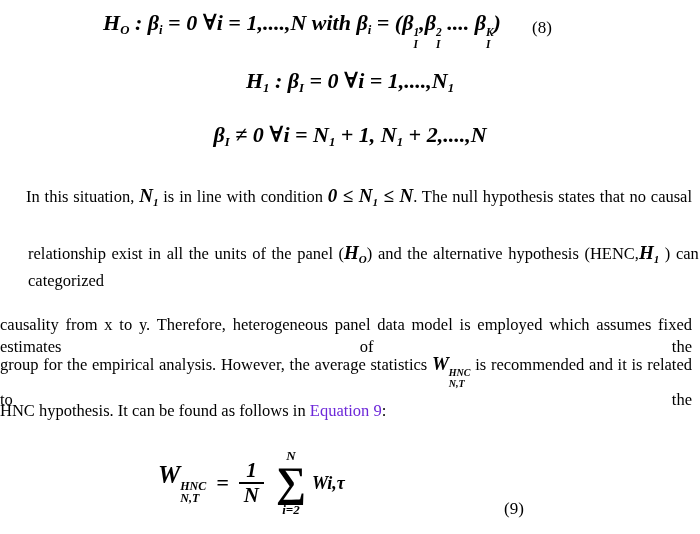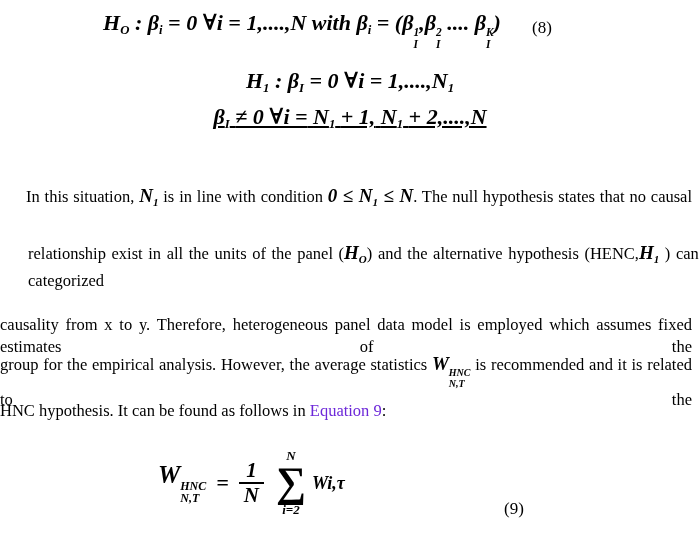--- a/index.html
+++ b/index.html
@@ -14,21 +14,21 @@
   
   .eqline{
     position:absolute;left:0;width:100%;
     text-align:center;box-sizing:border-box;
     font-style:italic;font-weight:700;
     font-size:22px;line-height:34px;
     white-space:nowrap;
   }
   .eq8{top:6px;padding-right:96px;}
   .eqalt{top:64px;}
-  .eqneq{top:100px;text-decoration:underline;}
+  .eqneq{top:118px;}
   .msub{font-size:0.58em;font-style:italic;vertical-align:-0.35em;}
   .ss{
     display:inline-flex;flex-direction:column;align-items:flex-start;
     font-size:0.52em;line-height:1.05;vertical-align:-0.55em;
     font-style:italic;
   }
   .eqlabel{
     position:absolute;font-size:17px;font-style:normal;font-weight:400;
     color:#000000;
   }

